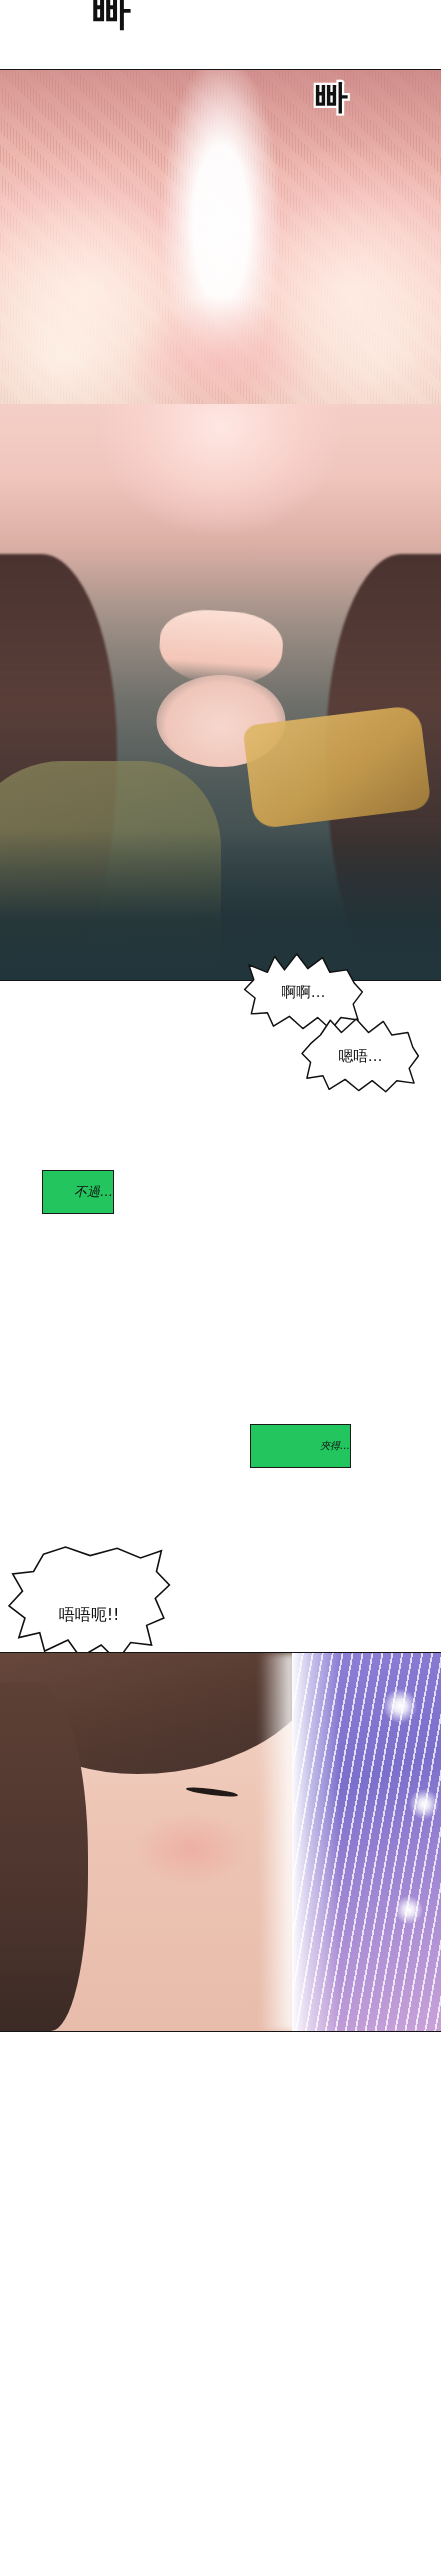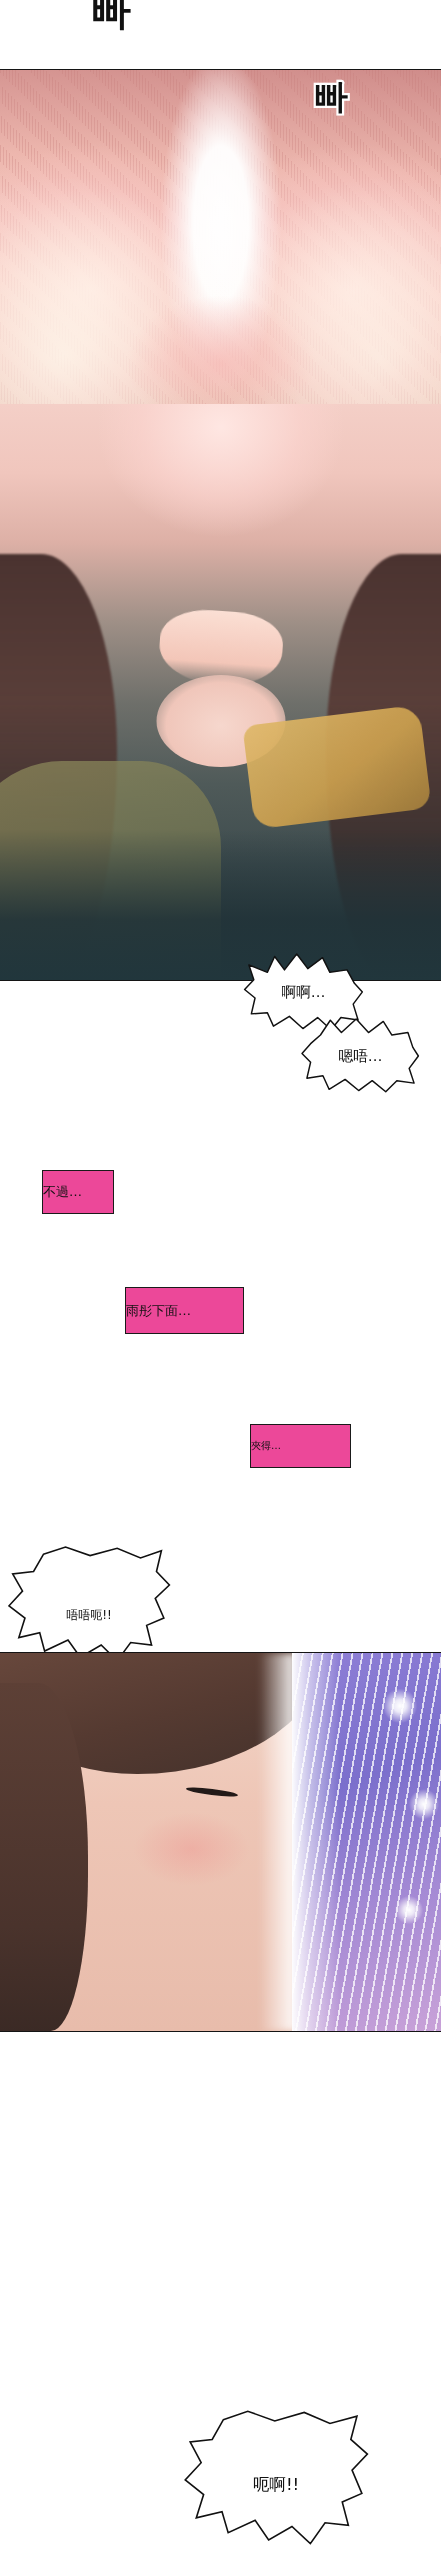--- a/index.html
+++ b/index.html
@@ -279,25 +279,26 @@
     font-family: "DejaVu Sans", "Liberation Sans", sans-serif;
     color: #111111;
     text-align: center;
     white-space: nowrap;
     pointer-events: none;
   }
 
   
   .narr-box {
     position: absolute;
-    background: #ec4899;
+    background: #22c55e;
     border: 1.8px solid #1a1a1a;
     display: flex;
     align-items: center;
-    justify-content: flex-start;
+    justify-content: flex-end;
+    font-style: italic;
   }
   .narr-box .narr-text {
     font-family: "DejaVu Sans", "Liberation Sans", sans-serif;
     color: #111111;
     white-space: nowrap;
     line-height: 1.2;
   }
 </style>
 </head>
 <body>
@@ -348,60 +349,45 @@
     </svg>
     <div class="bubble-text" style="font-size:14.7px;">
       <span>嗯唔…</span>
     </div>
   </div>
 
   <div class="narr-box" style="left:42px; top:1170px; width:72px; height:44px;">
     <span class="narr-text" style="font-size:13px;">不過…</span>
   </div>
 
-  <div class="narr-box" style="left:125px; top:1287px; width:119px; height:47px;">
-    <span class="narr-text" style="font-size:13px;">雨彤下面…</span>
-  </div>
 
   <div class="narr-box" style="left:250px; top:1424px; width:101px; height:44px;">
     <span class="narr-text" style="font-size:10px;">夾得…</span>
   </div>
 
   <div class="bubble" style="left:8.6px; top:1547px; width:161px; height:120px;">
     <svg viewBox="0 0 262 196" preserveAspectRatio="none">
       <path d="M56 12 L92 0 L132 14 L176 2 L214 18 L248 6
                L240 40 L261 62 L238 84 L252 116 L224 128
                L232 160 L198 156 L176 186 L150 160 L116 180
                L96 152 L58 170 L50 140 L16 148 L26 116
                L0 96 L22 72 L6 44 L40 40 Z" fill="#ffffff" stroke="#111111" stroke-width="2.6" stroke-linejoin="miter"></path>
     </svg>
-    <div class="bubble-text" style="font-size:12px; padding-top:16px;">
+    <div class="bubble-text" style="font-size:16px; padding-top:16px;">
       <span>唔唔呃!!</span>
     </div>
   </div>
 
   <div class="panel panel-border-top panel-border-bottom" style="top:1652px; height:380px;">
     <div class="art-p3">
       <div class="hair-top"></div>
       <div class="hair-side"></div>
       <div class="cheek"></div>
       <div class="eye"></div>
       <div class="glow-edge"></div>
       <div class="lightning"></div>
     </div>
   </div>
 
 
-  <div class="bubble" style="left:184px; top:2410px; width:184px; height:141px;">
-    <svg viewBox="0 0 300 230" preserveAspectRatio="none">
-      <path d="M64 16 L104 2 L148 18 L196 4 L238 22 L282 10
-               L272 48 L299 72 L274 98 L290 136 L258 150
-               L268 188 L230 184 L206 218 L176 190 L138 212
-               L116 180 L72 200 L62 166 L20 176 L32 138
-               L2 114 L28 86 L10 52 L46 48 Z" fill="#ffffff" stroke="#111111" stroke-width="2.6" stroke-linejoin="miter"></path>
-    </svg>
-    <div class="bubble-text" style="font-size:16.6px; padding-top:8.6px;">
-      <span>呃啊!!</span>
-    </div>
-  </div>
 
 </div>
 
 
 </body></html>

